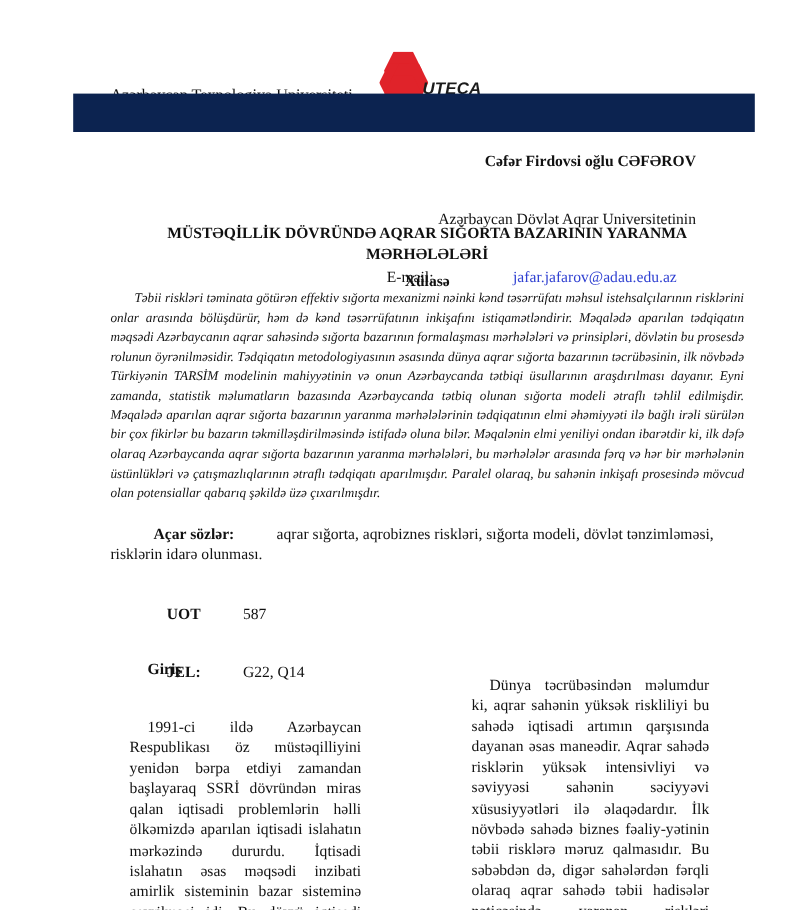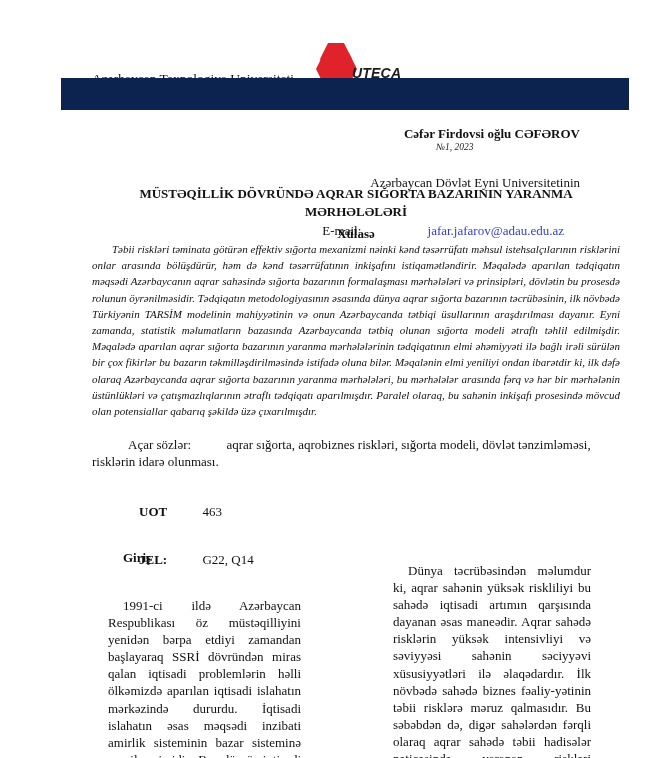--- a/index.html
+++ b/index.html
@@ -16,21 +16,21 @@
   .rule { position: absolute; left: 45px; top: 62px; width: 568px; height: 5px; background: #0c2350; }
 
   .author { position: absolute; right: 58px; top: 78px; text-align: right; font-size: 13px; line-height: 16.5px; }
   .author .name { font-weight: bold; }
   .author a { color: #2e3fd1; text-decoration: none; margin-left: 31px; }
 
   .title { position: absolute; left: 60px; top: 153px; width: 560px; text-align: center; font-weight: bold; font-size: 13px; line-height: 18px; }
   .abstract-head { position: absolute; left: 60px; top: 194px; width: 560px; text-align: center; font-weight: bold; font-size: 13px; }
   .abstract { position: absolute; left: 60px; top: 209px; width: 560px; font-size: 11px; line-height: 16.2px; text-align: justify; text-indent: 20px; font-style: italic; }
   .keywords { position: absolute; left: 60px; top: 404px; width: 560px; font-size: 13px; line-height: 17px; text-indent: 20px; }
-  .keywords b { font-weight: normal; }
+  .keywords b { font-weight: bold; }
 
   .codes { position: absolute; left: 75px; top: 456px; font-size: 13px; line-height: 15.5px; }
   .codes b { font-weight: bold; }
 
   .col { position: absolute; font-size: 13px; line-height: 17.1px; text-align: justify; }
   .col-left { left: 60px; top: 502px; width: 257px; }
   .col-right { left: 345px; top: 514px; width: 262px; }
   .col h2 { font-size: 13px; font-weight: bold; margin-left: 15px; line-height: 15px; margin-bottom: 0; }
   .col p { text-indent: 15px; }
 </style>
@@ -42,38 +42,37 @@
   <div class="logo">
     <span class="hex" style="left:4px;top:0;"></span>
     <span class="hex" style="left:0;top:10px;"></span>
     <span class="hex" style="left:9px;top:10px;"></span>
     <span class="hex" style="left:4px;top:20px;"></span>
     <span class="brand">UTECA</span>
     <span class="brand-sub">AZƏRBAYCAN TEXNOLOGIYA UNIVERSITETI</span>
   </div>
   <div class="journal">
     <div>İNNOVASİYALI İQTİSADİYYAT VƏ MENECMENT</div>
-    <div>№1, 2023</div>
   </div>
   <div class="rule"></div>
 </div>
 
 <div class="author">
   <div class="name">Cəfər Firdovsi oğlu CƏFƏROV</div>
-  <div>Azərbaycan Dövlət Eyni Universitetinin</div>
+  <div>Azərbaycan Dövlət Aqrar Universitetinin</div>
   <div><span>E-mail: </span><a>jafar.jafarov@adau.edu.az</a></div>
 </div>
 
 <div class="title">MÜSTƏQİLLİK DÖVRÜNDƏ AQRAR SIĞORTA BAZARININ YARANMA MƏRHƏLƏLƏRİ</div>
 <div class="abstract-head">Xülasə</div>
 <div class="abstract">Təbii riskləri təminata götürən effektiv sığorta mexanizmi nəinki kənd təsərrüfatı məhsul istehsalçılarının risklərini onlar arasında bölüşdürür, həm də kənd təsərrüfatının inkişafını istiqamətləndirir. Məqalədə aparılan tədqiqatın məqsədi Azərbaycanın aqrar sahəsində sığorta bazarının formalaşması mərhələləri və prinsipləri, dövlətin bu prosesdə rolunun öyrənilməsidir. Tədqiqatın metodologiyasının əsasında dünya aqrar sığorta bazarının  təcrübəsinin, ilk növbədə Türkiyənin TARSİM modelinin mahiyyətinin və onun Azərbaycanda tətbiqi üsullarının araşdırılması dayanır. Eyni zamanda, statistik məlumatların bazasında Azərbaycanda tətbiq olunan sığorta modeli ətraflı təhlil edilmişdir. Məqalədə aparılan aqrar sığorta bazarının yaranma mərhələlərinin tədqiqatının elmi əhəmiyyəti ilə bağlı irəli sürülən bir çox fikirlər bu bazarın təkmilləşdirilməsində istifadə oluna bilər. Məqalənin elmi yeniliyi ondan ibarətdir ki, ilk dəfə olaraq Azərbaycanda aqrar sığorta bazarının yaranma mərhələləri, bu mərhələlər arasında fərq və hər bir mərhələnin üstünlükləri və çatışmazlıqlarının ətraflı tədqiqatı aparılmışdır. Paralel olaraq, bu sahənin inkişafı prosesində mövcud olan potensiallar qabarıq şəkildə üzə çıxarılmışdır.</div>
 <div class="keywords"><b>Açar sözlər:</b><span> aqrar sığorta, aqrobiznes riskləri, sığorta modeli, dövlət tənzimləməsi, risklərin idarə olunması.</span></div>
 
 <div class="codes">
-  <div><b>UOT</b><span> 463</span></div>
+  <div><b>UOT</b><span> 587</span></div>
   <div><b>JEL:</b><span> G22, Q14</span></div>
 </div>
 
 <div class="col col-left">
   <h2>Giriş</h2>
   <p>1991-ci ildə Azərbaycan Respublikası öz müstəqilliyini yenidən bərpa etdiyi zamandan başlayaraq SSRİ dövründən miras qalan iqtisadi problemlərin həlli ölkəmizdə aparılan iqtisadi islahatın mərkəzində dururdu. İqtisadi islahatın əsas məqsədi inzibati amirlik sisteminin bazar sisteminə çevrilməsi idi. Bu dövrü iqtisadi ədəbiyyatda keçid dövrü də adlandırırlar. Keçid dövründə iqtisadi problemlərin həll olunmasının açarı inzibati amirlik sisteminin əsasını təşkil edən dövlət mülkiyyətinin özəl mülkiyyətə transformasiyası əsasında bazar iqtisadi sisteminin formalaşdırılması və hakim sistemə çevrilməsi idi. Aqrar sahə də bu proseslərdən kənarda qalmadı. XX əsrin 90-cı illərində iqtisadi islahatlar çərçivəsində aqrar sahədə ulu</p>
 </div>
 
 <div class="col col-right">
   <p>Dünya təcrübəsindən məlumdur ki, aqrar sahənin yüksək riskliliyi bu sahədə iqtisadi artımın qarşısında dayanan əsas maneədir. Aqrar sahədə risklərin yüksək intensivliyi və səviyyəsi sahənin səciyyəvi xüsusiyyətləri ilə əlaqədardır. İlk növbədə sahədə biznes fəaliy-yətinin təbii risklərə məruz qalmasıdır. Bu səbəbdən də, digər sahələrdən fərqli olaraq aqrar sahədə təbii hadisələr nəticəsində yaranan riskləri aqrobiznes riskləri də adlandıra bilərik [6]. Aqrobiznes risklərinin yüksək səviyyəsi öz təzahürünü ilk növbədə fermerlərin gəlirlərinin həcmində tapır. Bu səbəbdən də, kənd təsər-rüfatı məhsul istehsalçılarının gəlirlərinin sabitləşdirilməsi iqtisadi artımın təməl daşını təşkil edir. Gəlirlərin sabitləşdirilməsi isə ancaq aqrar sahədə mövcud olan aqrobiznes risklərinin</p>

